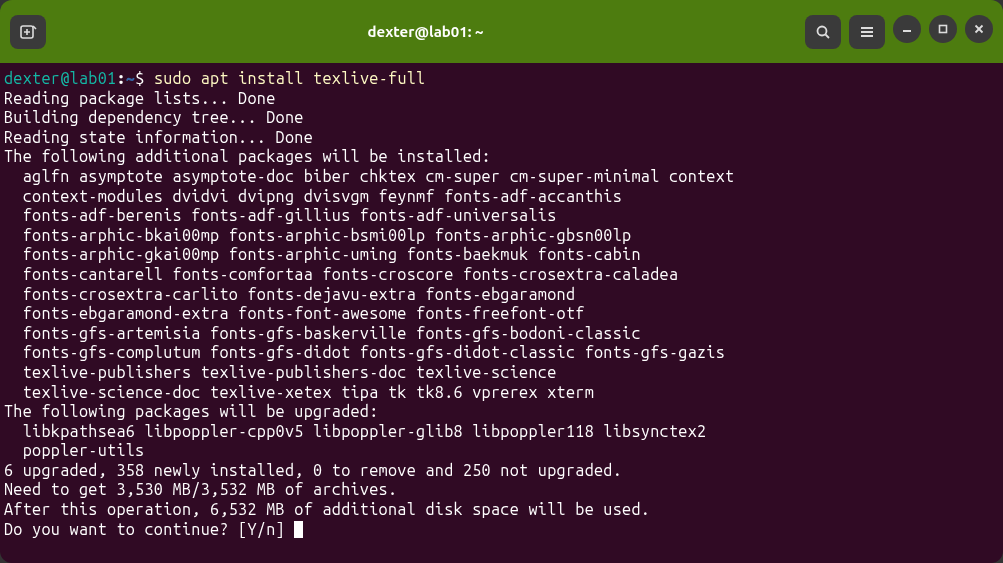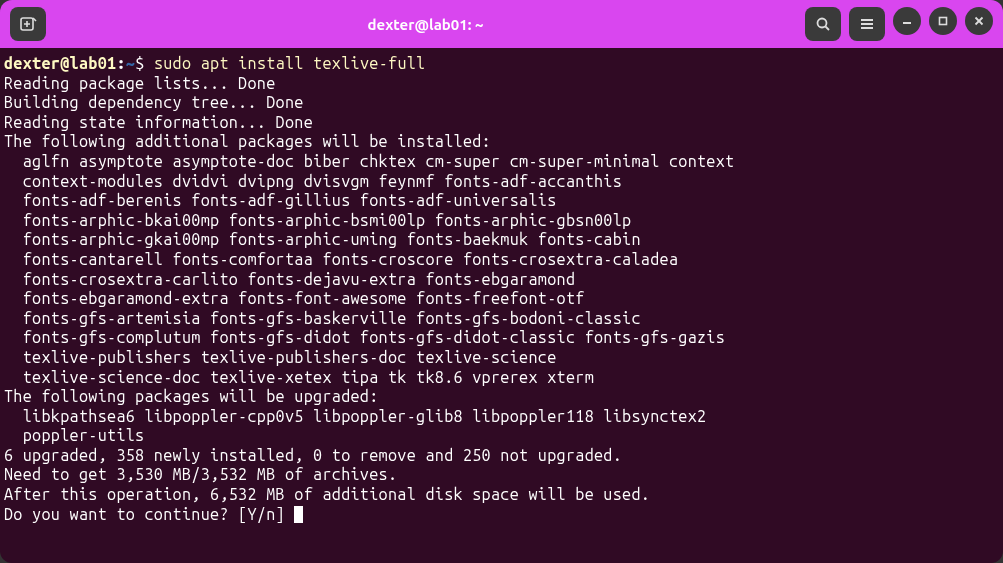--- a/index.html
+++ b/index.html
@@ -16,22 +16,22 @@
     }
     .window {
       width: 100%;
       height: 100%;
       display: flex;
       flex-direction: column;
       border-radius: 12px;
       overflow: hidden;
     }
     .titlebar {
-      background: #d946ef;
-      height: 48px;
+      background: #4d7c0f;
+      height: 63px;
       display: flex;
       align-items: center;
       padding: 0 10px;
       gap: 6px;
     }
     .titlebar-left {
       display: flex;
       gap: 6px;
     }
     .titlebar-center {
@@ -74,21 +74,21 @@
       flex: 1;
       background: #300a24;
       padding: 6px 4px;
       color: #ffffff;
       font-size: 16.2px;
       line-height: 1.21;
       letter-spacing: 0.3px;
       white-space: pre;
       overflow: hidden;
     }
-    .prompt-user { color: #fef9c3; font-weight: bold; }
+    .prompt-user { color: #14b8a6; font-weight: normal; }
     .prompt-colon { color: #ffffff; font-weight: bold;}
     .prompt-path { color: #3465a4; font-weight: bold;}
     .prompt-dollar { color: #ffffff; }
     .cmd { color: #fef9c3; }
     .cursor {
       display: inline-block;
       width: 9px;
       height: 17px;
       background: #ffffff;
       vertical-align: text-bottom;

